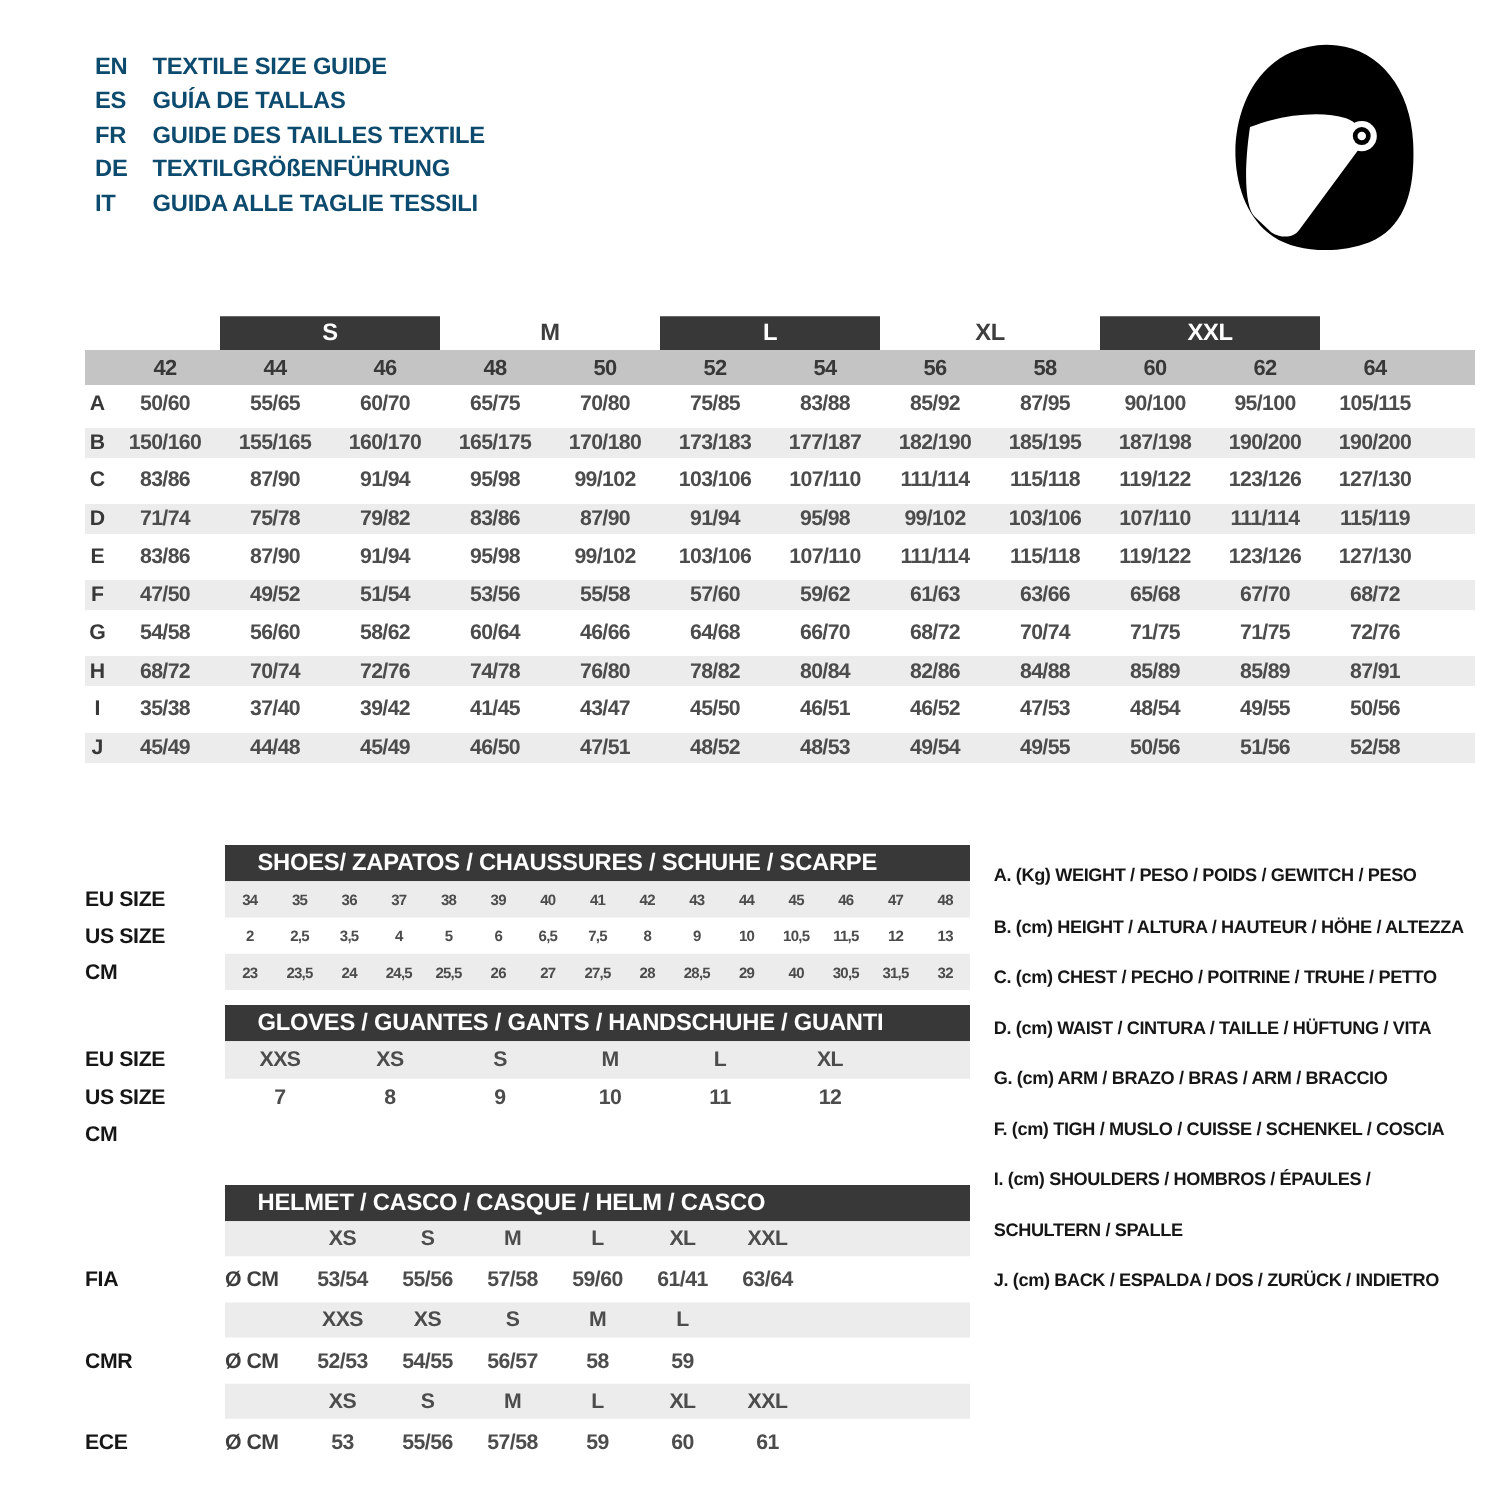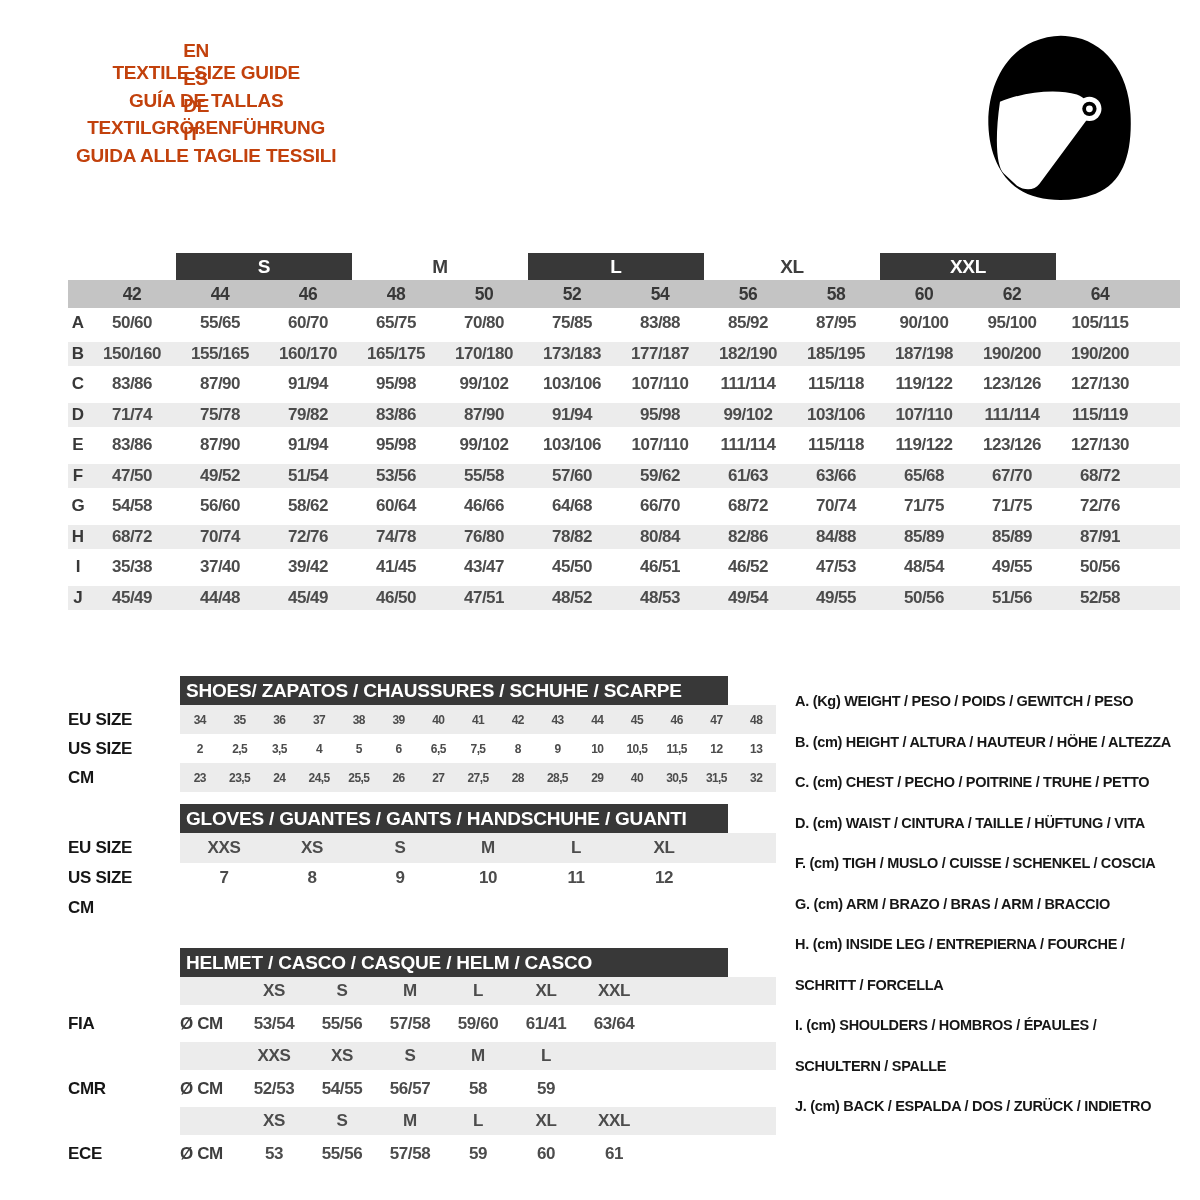--- a/index.html
+++ b/index.html
@@ -4,21 +4,21 @@
 <style>
   html,body{margin:0;padding:0;}
   body{
     width:1200px;height:1200px;position:relative;overflow:hidden;
     background:#ffffff;
     font-family:"Liberation Sans",sans-serif;
     font-weight:700;color:#3e3e3e;
   }
   
   .languages{position:absolute;left:76px;top:40px;}
-  .lang-row{display:flex;height:27.5px;align-items:center;font-size:19px;color:#c2410c;letter-spacing:-0.2px;flex-direction:column;}
+  .lang-row{display:flex;height:27.5px;align-items:center;font-size:19px;color:#0c4a6e;letter-spacing:-0.2px;}
   .lang-code{width:46px;}
   
   .helmet-icon{position:absolute;left:983px;top:30px;width:152px;height:172px;}
   
   .main-table{position:absolute;left:68px;top:253px;width:1112px;}
   .group-row{display:flex;height:27px;}
   .spacer{width:20px;}
   .group-cell{display:flex;align-items:center;justify-content:center;font-size:19px;letter-spacing:-0.3px;}
   .group-cell.dark{background:#383838;color:#ffffff;}
   .group-cell.plain{color:#3e3e3e;}
@@ -26,23 +26,23 @@
   .num-cell{width:88px;text-align:center;font-size:17.5px;color:#383838;letter-spacing:-0.5px;}
   .data-row{display:flex;height:30.5px;align-items:center;box-sizing:border-box;}
   .data-row.stripe{background:#ececec;background-clip:content-box;padding:3px 0;}
   .letter-cell{width:20px;text-align:center;font-size:17px;color:#383838;}
   .val-cell{width:88px;text-align:center;font-size:17px;color:#4c4c4c;letter-spacing:-0.5px;}
   
   .section{position:absolute;left:68px;width:710px;}
   #shoes-block{top:676px;}
   #gloves-block{top:804px;}
   #helmet-block{top:948px;}
-  .bar{margin-left:112px;width:548px;height:29px;background:#383838;color:#ffffff;
+  .bar{margin-left:112px;width:596px;height:29px;background:#383838;color:#ffffff;
        display:flex;align-items:center;font-size:19px;letter-spacing:-0.2px;
-       box-sizing:border-box;padding-left:6px;}
+       box-sizing:border-box;padding-left:26px;}
   .sec-row{display:flex;align-items:center;}
   .row-label{width:112px;font-size:17px;color:#161616;letter-spacing:-0.3px;}
   .cells{width:596px;display:flex;align-items:center;height:100%;}
   .sec-row.gray .cells{background:#ececec;}
   .h29{height:29px;} .h30{height:30px;} .h28{height:28px;} .h37{height:37px;}
   .flex-cell{flex:1;text-align:center;font-size:12px;letter-spacing:-0.6px;color:#4c4c4c;}
   .w88-cell{width:88px;text-align:center;font-size:17px;letter-spacing:-0.4px;color:#4c4c4c;}
   .w68-cell{width:68px;text-align:center;font-size:17px;letter-spacing:-0.4px;color:#4c4c4c;}
   .unit-cell{width:60px;font-size:17px;color:#3e3e3e;letter-spacing:-0.4px;}
   
@@ -57,20 +57,24 @@
   <div class="languages">
     <div class="lang-row">
       <span class="lang-code">EN</span>
       <span class="lang-title">TEXTILE SIZE GUIDE</span>
     </div>
     <div class="lang-row">
       <span class="lang-code">ES</span>
       <span class="lang-title">GUÍA DE TALLAS</span>
     </div>
     <div class="lang-row">
+      <span class="lang-code">FR</span>
+      <span class="lang-title">GUIDE DES TAILLES TEXTILE</span>
+    </div>
+    <div class="lang-row">
       <span class="lang-code">DE</span>
       <span class="lang-title">TEXTILGRÖßENFÜHRUNG</span>
     </div>
     <div class="lang-row">
       <span class="lang-code">IT</span>
       <span class="lang-title">GUIDA ALLE TAGLIE TESSILI</span>
     </div>
   </div>
 
   <svg class="helmet-icon" viewBox="0 0 170 190" aria-hidden="true">
@@ -439,28 +443,24 @@
       <div class="legend-item">
         <div class="legend-line">B. (cm) HEIGHT / ALTURA / HAUTEUR / HÖHE / ALTEZZA</div>
       </div>
       <div class="legend-item">
         <div class="legend-line">C. (cm) CHEST / PECHO / POITRINE / TRUHE / PETTO</div>
       </div>
       <div class="legend-item">
         <div class="legend-line">D. (cm) WAIST / CINTURA / TAILLE / HÜFTUNG / VITA</div>
       </div>
       <div class="legend-item">
+        <div class="legend-line">G. (cm) ARM / BRAZO / BRAS / ARM / BRACCIO</div>
+      </div>
+      <div class="legend-item">
         <div class="legend-line">F. (cm) TIGH / MUSLO / CUISSE / SCHENKEL / COSCIA</div>
-      </div>
-      <div class="legend-item">
-        <div class="legend-line">G. (cm) ARM / BRAZO / BRAS / ARM / BRACCIO</div>
-      </div>
-      <div class="legend-item">
-        <div class="legend-line">H. (cm) INSIDE LEG / ENTREPIERNA / FOURCHE /</div>
-        <div class="legend-line">SCHRITT / FORCELLA</div>
       </div>
       <div class="legend-item">
         <div class="legend-line">I. (cm) SHOULDERS / HOMBROS / ÉPAULES /</div>
         <div class="legend-line">SCHULTERN / SPALLE</div>
       </div>
       <div class="legend-item">
         <div class="legend-line">J. (cm) BACK / ESPALDA / DOS / ZURÜCK / INDIETRO</div>
       </div>
     </div>
 

